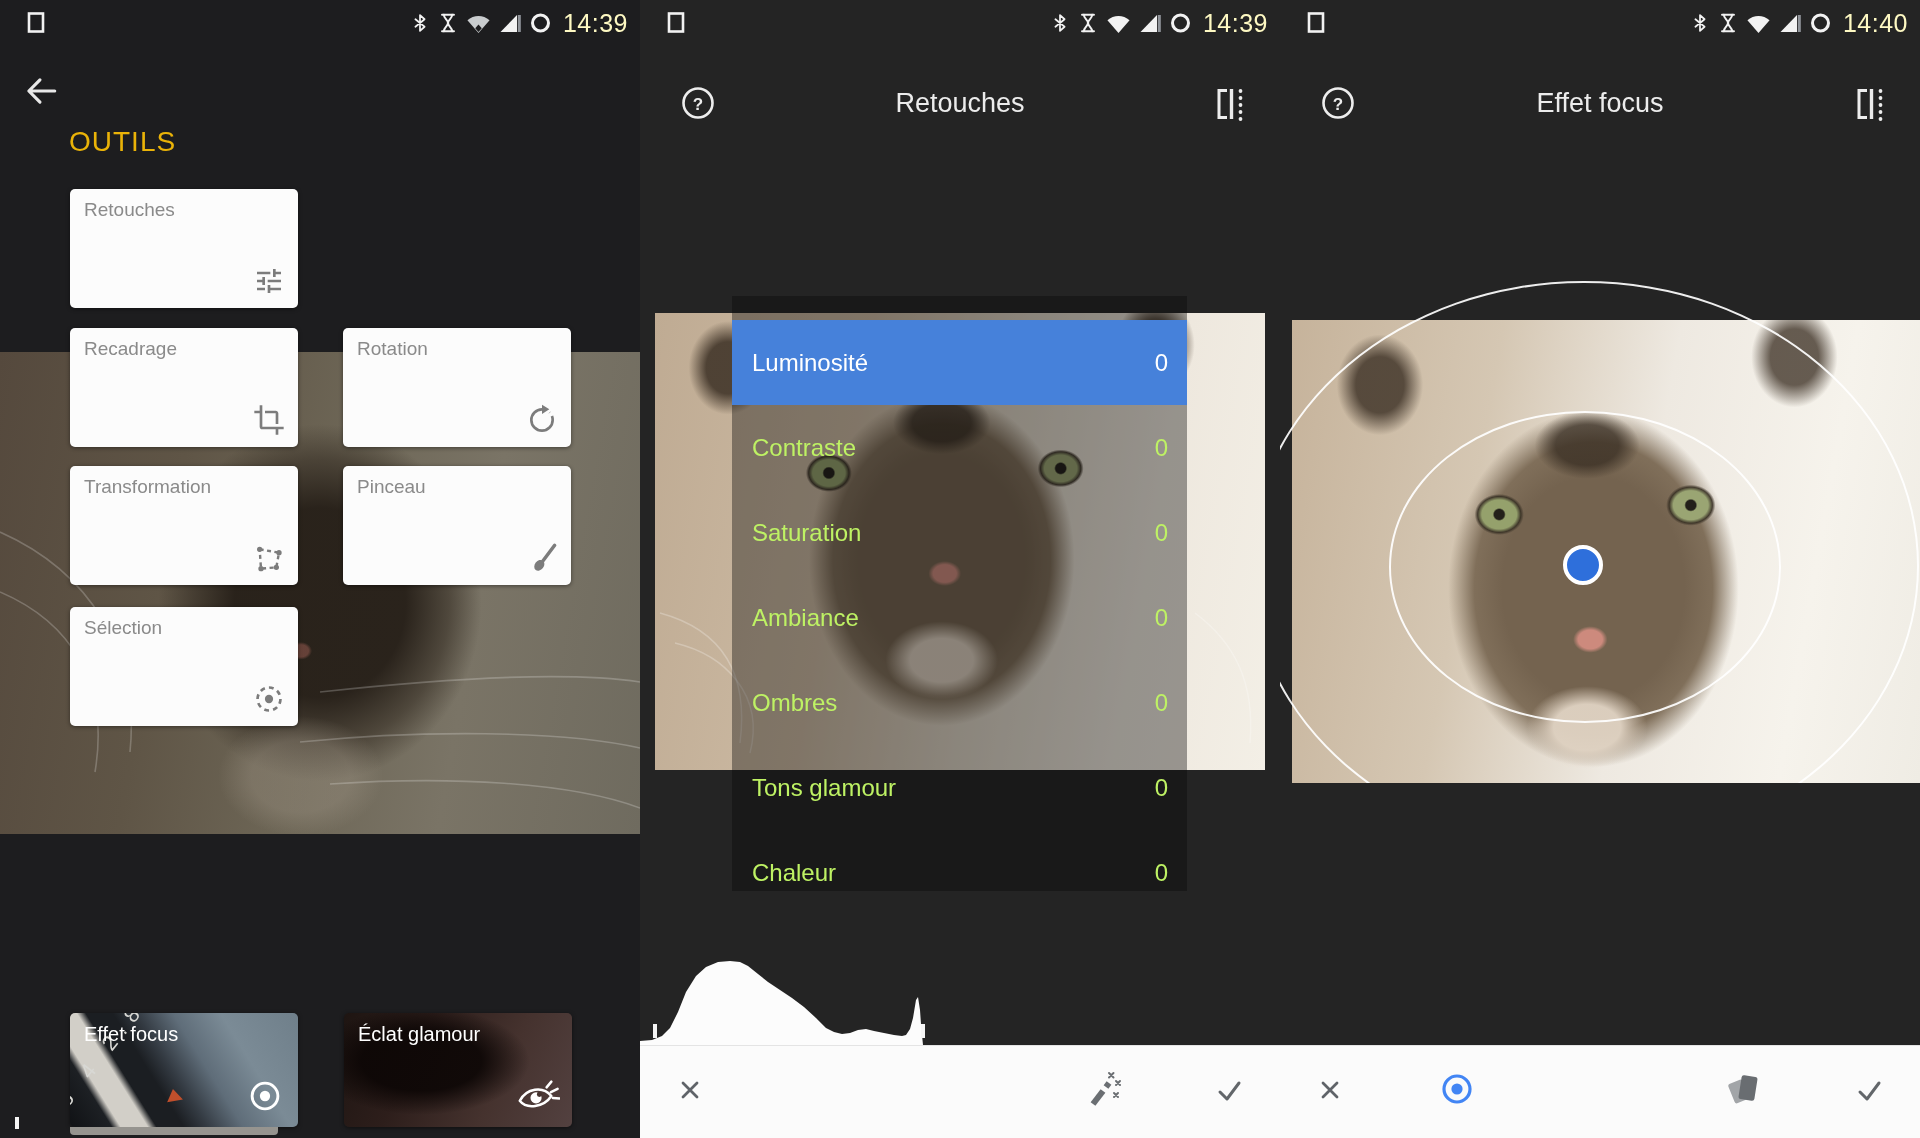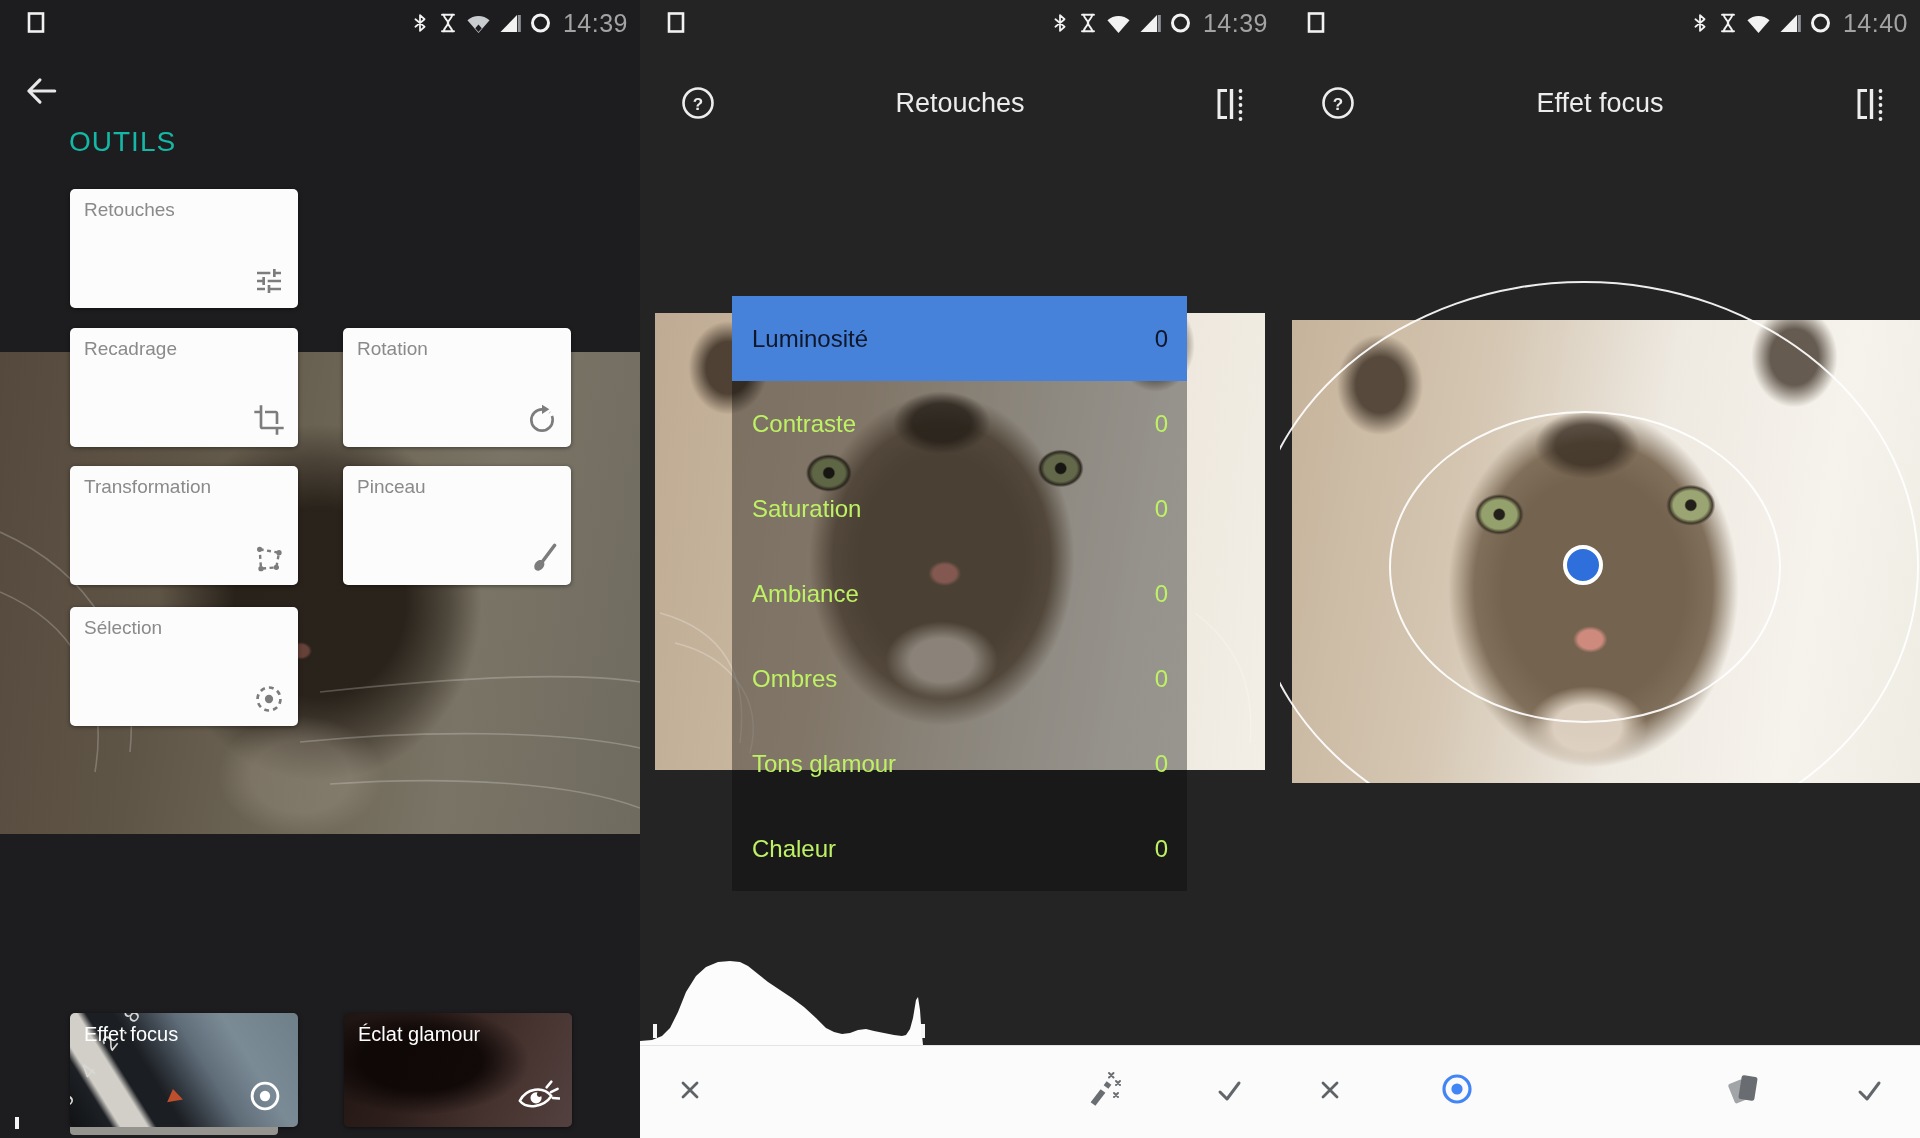--- a/index.html
+++ b/index.html
@@ -9,30 +9,30 @@
 
   .panel { position:absolute; top:0; height:1138px; width:640px; background:#242424; overflow:hidden; }
   #p-left  { left:0;   background:#1d1d1f; }
   #p-mid   { left:640px; }
   #p-right { left:1280px; }
 
   
   .statusbar { position:absolute; top:0; left:0; width:640px; height:44px; }
   .sq-icon { position:absolute; left:25px; top:11px; }
   .st-cluster { position:absolute; right:12px; top:8px; height:30px; display:flex; align-items:center; gap:7px; }
-  .st-time { color:#a3a3a3; font-size:25px; margin-left:4px; letter-spacing:0.5px; }
+  .st-time { color:#fef9c3; font-size:25px; margin-left:4px; letter-spacing:0.5px; }
 
   
   .appbar-title { position:absolute; top:88px; left:0; width:640px; text-align:center; color:#ececec; font-size:27px; }
   .help-btn { position:absolute; left:39px; top:84px; width:38px; height:38px; cursor:pointer; }
   .compare-btn { position:absolute; left:572px; top:84px; width:38px; height:40px; cursor:pointer; }
 
   
   .back-btn { position:absolute; left:22px; top:72px; width:38px; height:38px; }
-  .section-title { position:absolute; left:69px; color:#14b8a6; font-size:28px; letter-spacing:1px; }
+  .section-title { position:absolute; left:69px; color:#eab308; font-size:28px; letter-spacing:1px; }
   #t-outils { top:126px; }
   #t-filtres { top:967px;margin-top:44px; }
 
   .photo-band { position:absolute; left:0; top:352px; width:640px; height:482px;
     background:
       radial-gradient(ellipse 110px 80px at 47% 88%, rgba(160,150,135,.35) 0 45%, rgba(160,150,135,0) 75%),
       radial-gradient(ellipse 14px 11px at 47% 62%, rgba(150,90,80,.55) 0 55%, rgba(150,90,80,0) 80%),
       radial-gradient(ellipse 190px 210px at 50% 52%, rgba(38,31,24,.95) 0 45%, rgba(58,50,40,.65) 68%, rgba(58,50,40,0) 85%),
       linear-gradient(100deg,#55493d 0%,#5f5546 28%,#6e6757 52%,#7a7466 72%,#6f6b5f 100%);
   }
@@ -72,21 +72,21 @@
       radial-gradient(ellipse 75px 52px at 47% 76%, rgba(224,211,195,.95) 0 42%, rgba(224,211,195,0) 75%),
       radial-gradient(ellipse 65px 42px at 47% 24%, rgba(50,40,30,.75) 0 45%, rgba(50,40,30,0) 75%),
       radial-gradient(ellipse 55px 65px at 12% 12%, rgba(66,54,42,.9) 0 40%, rgba(66,54,42,0) 72%),
       radial-gradient(ellipse 55px 65px at 82% 7%, rgba(66,54,42,.85) 0 40%, rgba(66,54,42,0) 72%),
       radial-gradient(ellipse 160px 200px at 47% 54%, #74634f 0 52%, #806f5a 68%, rgba(128,111,90,0) 83%),
       linear-gradient(100deg,#bfab93 0%,#cbb9a2 32%,#dcd3c4 55%,#eee8de 78%,#f3efe6 100%);
   }
   .menu { position:absolute; left:92px; top:296px; width:455px; height:595px; background:rgba(8,8,8,0.38); }
   .menu-row { height:85px; display:flex; justify-content:space-between; align-items:center;
     padding:0 19px 0 20px; font-size:24px; color:#bef264; cursor:pointer; }
-  .menu-row.active { background:#4681da; color:#0f172a; }
+  .menu-row.active { background:#4681da; color:#ffffff;margin-top:24px; }
   .hist { position:absolute; left:0; top:940px; }
   .hist-tick { position:absolute; width:4px; height:14px; background:#f5f5f5; top:1024px; }
 
   
   .toolbar { position:absolute; left:0; top:1045px; width:640px; height:93px; background:#fbfbfb;
     border-top:1px solid #e4e4e4; }
   .tb-icon { position:absolute; top:26px; cursor:pointer; }
   .tb-x { left:32px; }
   .tb-check { left:570px; }
   .tb-wand { left:441px; top:22px; }

